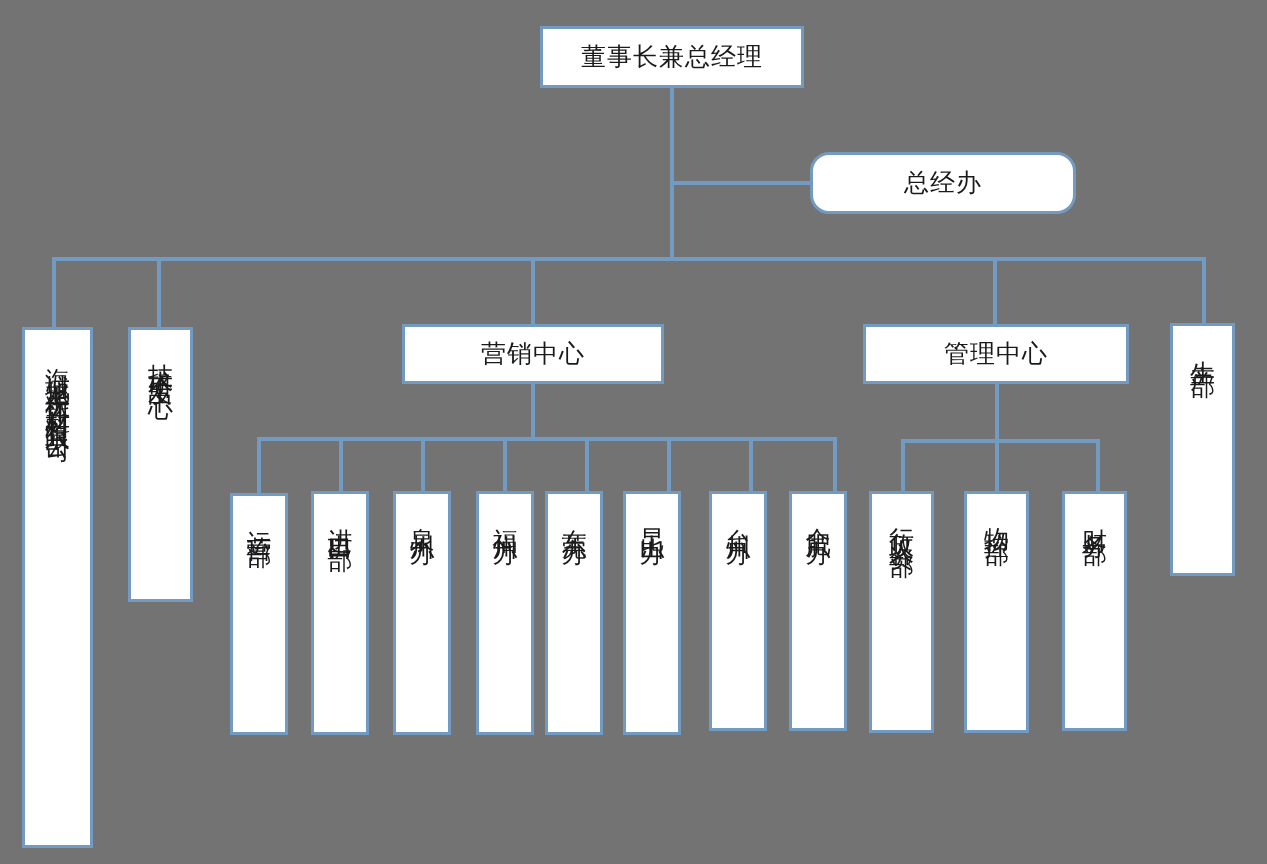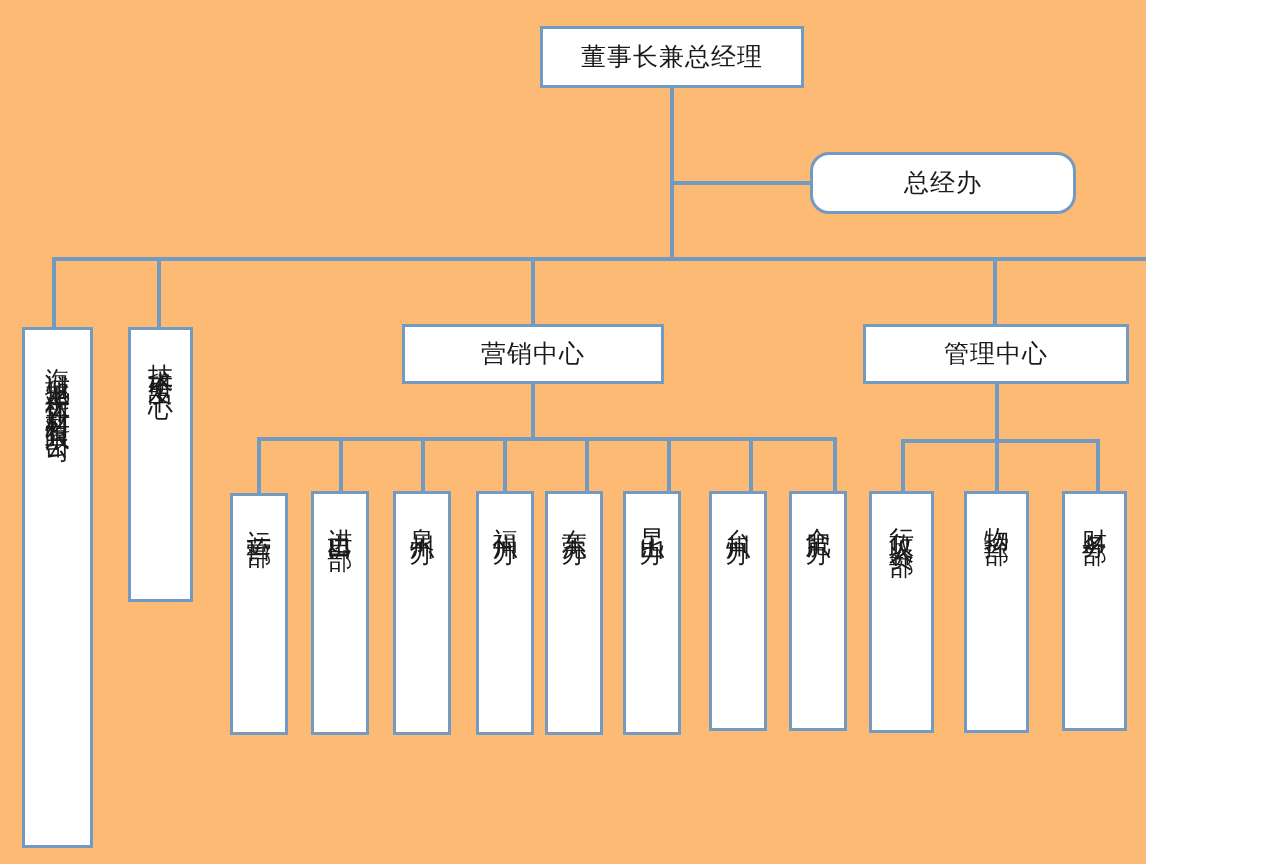--- a/index.html
+++ b/index.html
@@ -5,23 +5,23 @@
   html, body {
     margin: 0;
     padding: 0;
     background: #ffffff;
   }
   body {
     font-family: "Liberation Serif", "DejaVu Serif", serif;
   }
   #chart {
     position: relative;
-    width: 1146px;
+    width: 1267px;
     height: 864px;
-    background: #fdba74;
+    background: #737373;
     overflow: hidden;
   }
   .node {
     position: absolute;
     box-sizing: border-box;
     border: 3px solid #739ac1;
     background: #ffffff;
     display: flex;
     align-items: center;
     justify-content: center;

